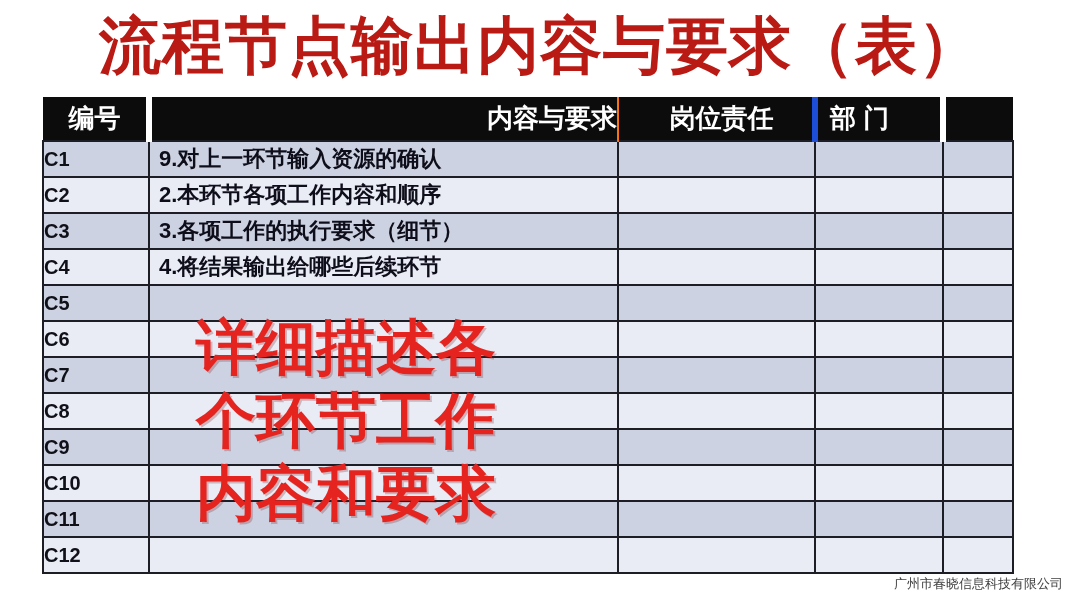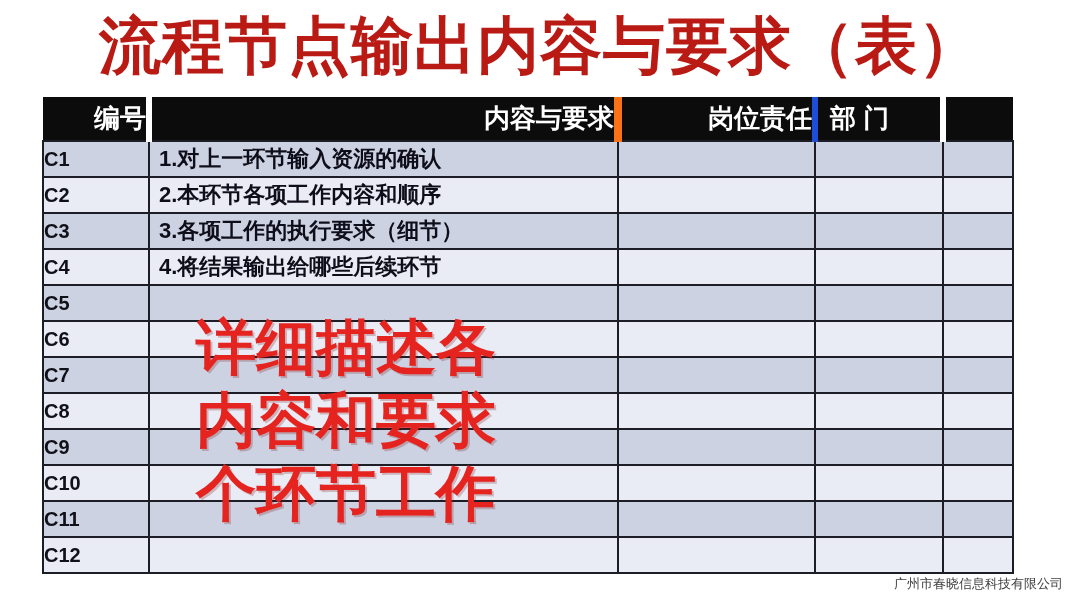--- a/index.html
+++ b/index.html
@@ -43,23 +43,23 @@
   .main-table th {
     background: var(--header-bg);
     color: var(--header-text);
     font-size: 26px;
     font-weight: bold;
     height: 43px;
     padding: 0;
     white-space: nowrap;
     overflow: hidden;
   }
-  .main-table th.col0 { text-align: right; }
+  .main-table th.col0 { text-align: center; }
   .main-table th.col1 { text-align: right; padding-left: 44px; border-left: 6px solid #ffffff; }
-  .main-table th.col2 { text-align: right; padding-left: 12px; border-left: 8px solid #f97316; }
+  .main-table th.col2 { text-align: center; padding-left: 12px; border-left: 2px solid #f97316; }
   .main-table th.col3 { text-align: left; padding-left: 12px; border-left: 6px solid #1d4ed8; }
   .main-table th.col4 { border-left: 6px solid #ffffff; }
 
   .main-table td {
     border: 2px solid var(--border-color);
     height: 34px;
     padding: 0;
     overflow: hidden;
     white-space: nowrap;
   }
@@ -122,21 +122,21 @@
         <th class="col0">编号</th>
         <th class="col1">内容与要求</th>
         <th class="col2">岗位责任</th>
         <th class="col3">部 门</th>
         <th class="col4"></th>
       </tr>
   </thead>
   <tbody>
       <tr>
         <td class="row-number-cell">C1</td>
-        <td class="content-cell">1.对上一环节输入资源的确认</td>
+        <td class="content-cell">9.对上一环节输入资源的确认</td>
         <td class="position-cell"></td>
         <td class="department-cell"></td>
         <td class="extra-cell"></td>
       </tr>
       <tr>
         <td class="row-number-cell">C2</td>
         <td class="content-cell">2.本环节各项工作内容和顺序</td>
         <td class="position-cell"></td>
         <td class="department-cell"></td>
         <td class="extra-cell"></td>
@@ -209,17 +209,17 @@
         <td class="content-cell"></td>
         <td class="position-cell"></td>
         <td class="department-cell"></td>
         <td class="extra-cell"></td>
       </tr>
     </tbody>
 </table>
 
 <div class="annotation-overlay">
   <div>详细描述各</div>
+  <div>个环节工作</div>
   <div>内容和要求</div>
-  <div>个环节工作</div>
 </div>
 
 <div class="footer-company">广州市春晓信息科技有限公司</div>
 
 </body></html>

